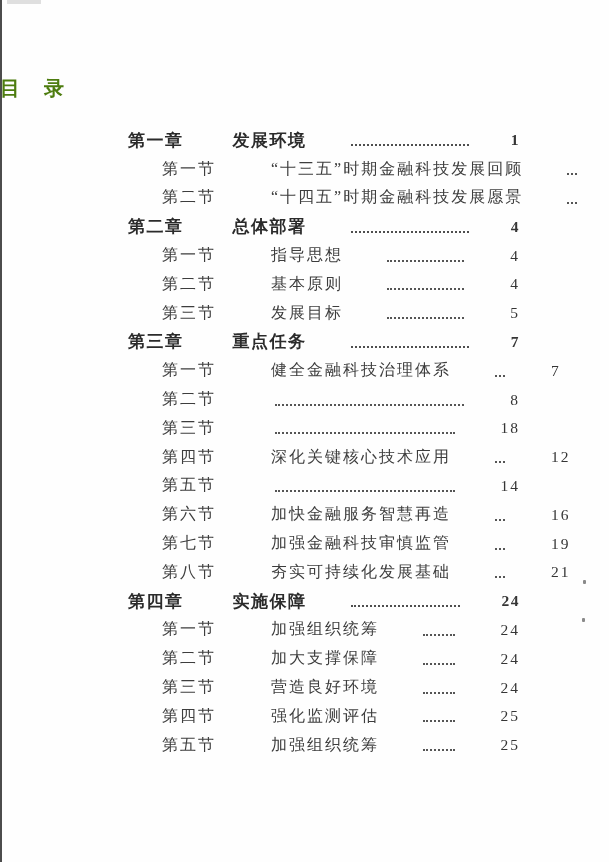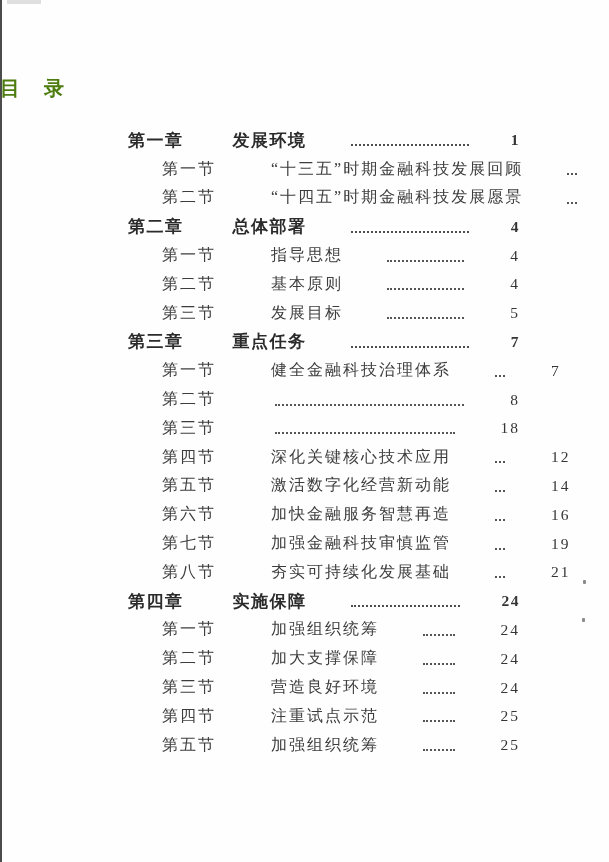--- a/index.html
+++ b/index.html
@@ -166,21 +166,20 @@
     <span class="pg">18</span>
   </div>
       <div class="row section">
     <span class="no">第四节</span>
     <span class="label">深化关键核心技术应用</span>
     <span class="dots"></span>
     <span class="pg">12</span>
   </div>
       <div class="row section">
     <span class="no">第五节</span>
-    <span class="label">激活数字化经营新动能</span>
     <span class="dots"></span>
     <span class="pg">14</span>
   </div>
       <div class="row section">
     <span class="no">第六节</span>
     <span class="label">加快金融服务智慧再造</span>
     <span class="dots"></span>
     <span class="pg">16</span>
   </div>
       <div class="row section">
@@ -214,21 +213,21 @@
     <span class="pg">24</span>
   </div>
       <div class="row section">
     <span class="no">第三节</span>
     <span class="label">营造良好环境</span>
     <span class="dots"></span>
     <span class="pg">24</span>
   </div>
       <div class="row section">
     <span class="no">第四节</span>
-    <span class="label">注重试点示范</span>
+    <span class="label">强化监测评估</span>
     <span class="dots"></span>
     <span class="pg">25</span>
   </div>
       <div class="row section">
     <span class="no">第五节</span>
     <span class="label">加强组织统筹</span>
     <span class="dots"></span>
     <span class="pg">25</span>
   </div>
     </div>

